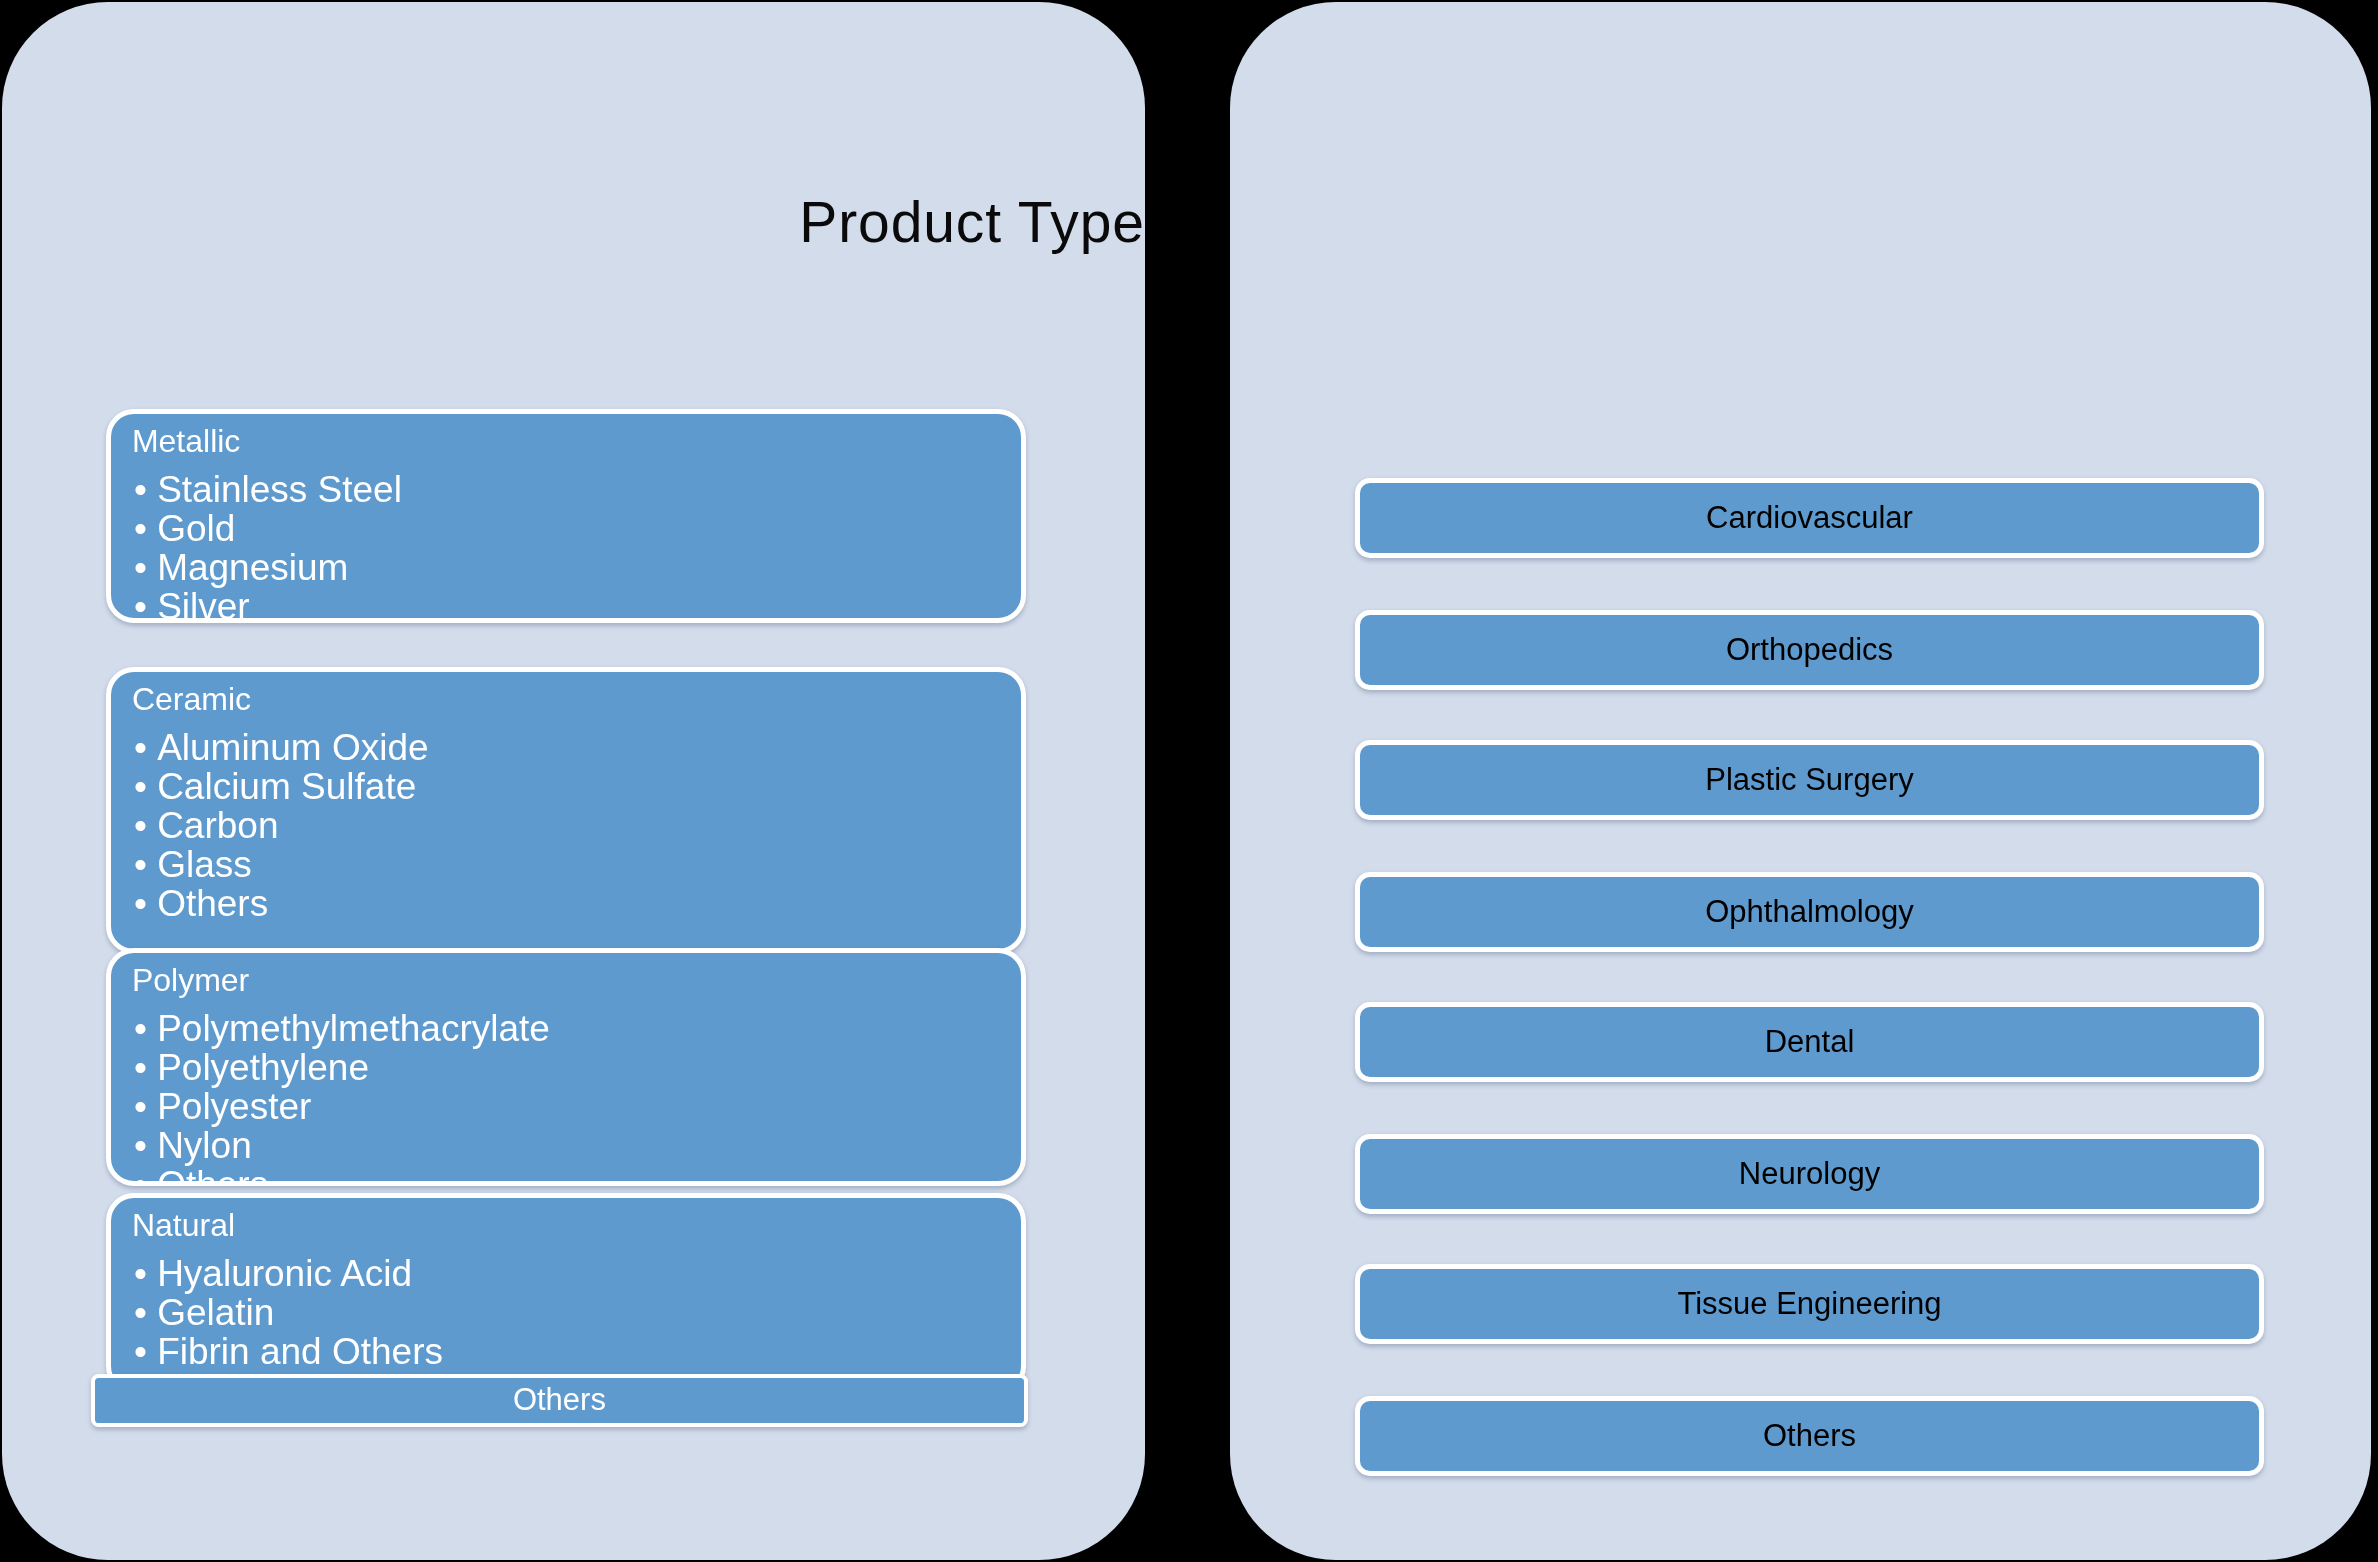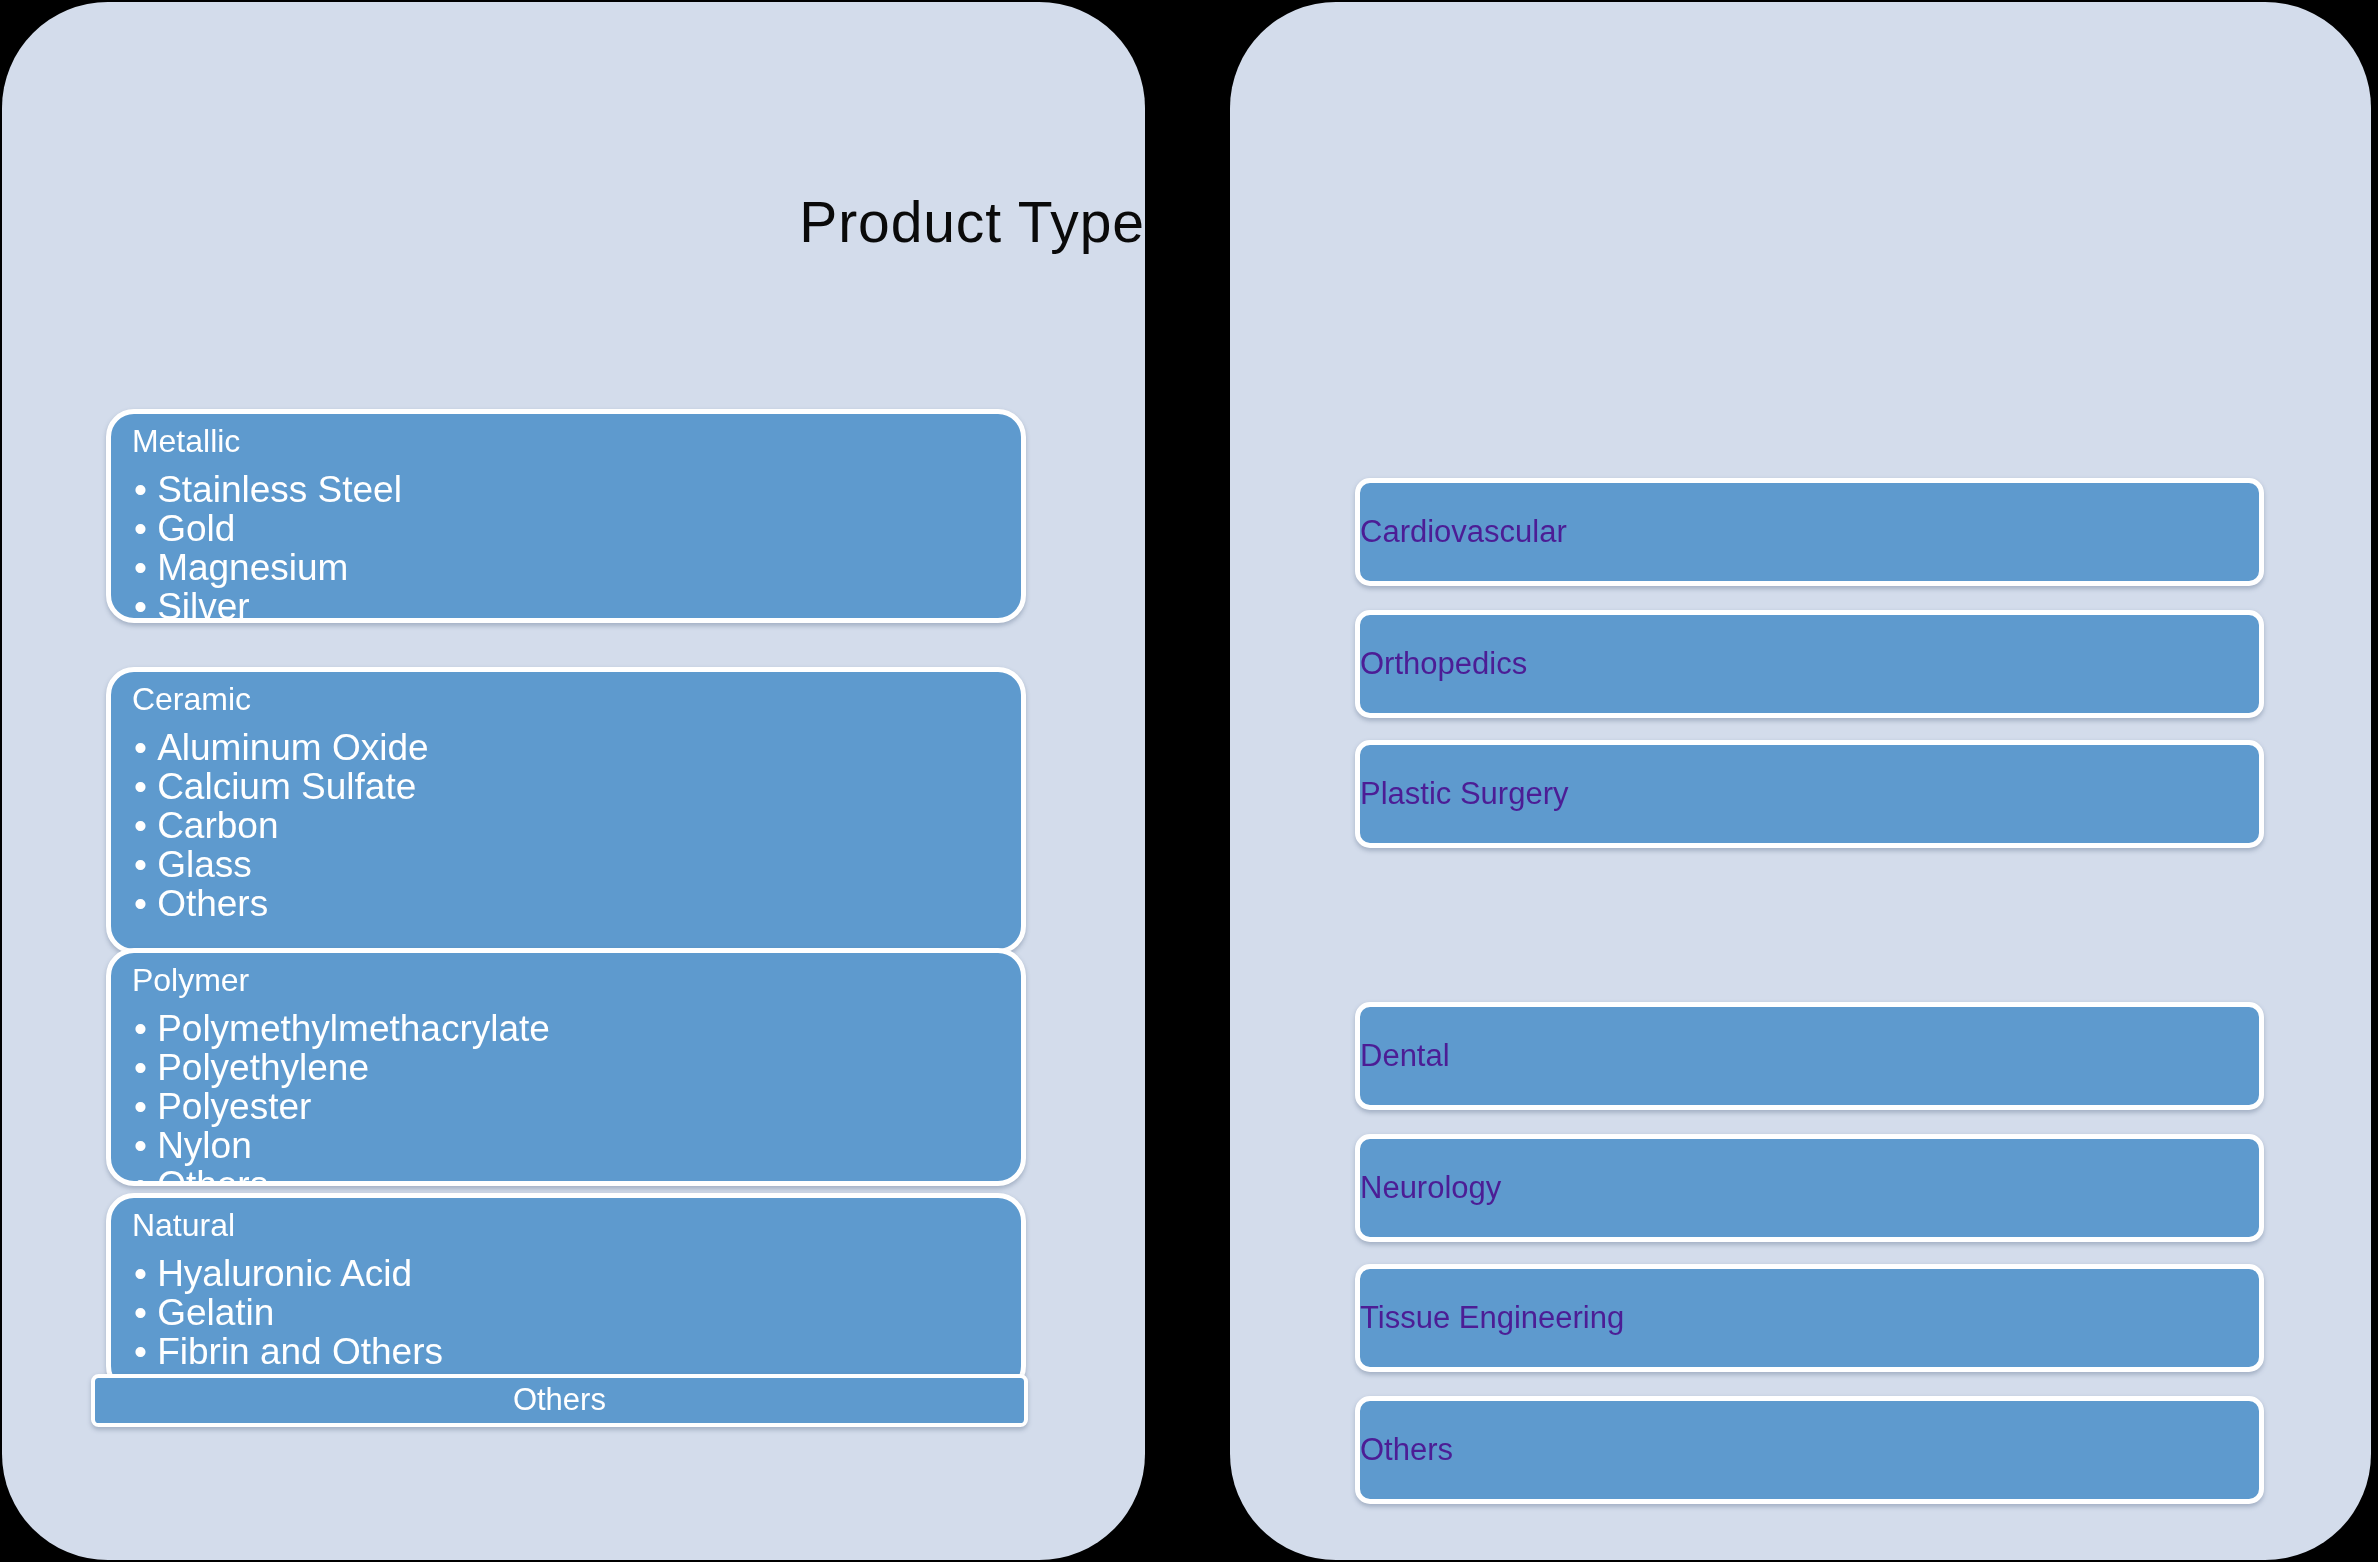--- a/index.html
+++ b/index.html
@@ -23,23 +23,23 @@
   .group ul{margin:9.5px 0 0 0;padding:0 0 0 23px;list-style:none;}
   .group li{font-size:37px;line-height:39px;font-weight:400;white-space:nowrap;}
   .group li::before{content:"\2022\00a0";}
   .others-bar{
     position:absolute;left:89px;top:1372px;width:937px;height:53px;box-sizing:border-box;
     background:#5e9ace;border:4.7px solid #fff;border-radius:7.6px;color:#fff;
     display:flex;align-items:center;justify-content:center;font-size:31px;
     box-shadow:0 2.8px 4.7px rgba(80,100,130,.35);
   }
   .app-box{
-    position:absolute;left:125px;width:909px;height:108px;box-sizing:border-box;
-    background:#5e9ace;border:5.7px solid #fff;border-radius:15px;color:#4c1d95;
-    display:flex;align-items:center;font-size:31px;
+    position:absolute;left:125px;width:909px;height:80px;box-sizing:border-box;
+    background:#5e9ace;border:5.7px solid #fff;border-radius:15px;color:#000000;
+    display:flex;align-items:center;justify-content:center;font-size:31px;
     box-shadow:0 2.8px 4.7px rgba(80,100,130,.35);
   }
 </style>
 </head>
 <body>
 
 <div class="canvas">
 
   <section class="panel" id="left-panel">
     <h1 class="panel-title">Product Type</h1>
@@ -95,20 +95,23 @@
 
     <div class="app-box" style="top:476px;">
       <span>Cardiovascular</span>
     </div>
     <div class="app-box" style="top:608px;">
       <span>Orthopedics</span>
     </div>
     <div class="app-box" style="top:738px;">
       <span>Plastic Surgery</span>
     </div>
+    <div class="app-box" style="top:870px;">
+      <span>Ophthalmology</span>
+    </div>
     <div class="app-box" style="top:1000px;">
       <span>Dental</span>
     </div>
     <div class="app-box" style="top:1132px;">
       <span>Neurology</span>
     </div>
     <div class="app-box" style="top:1262px;">
       <span>Tissue Engineering</span>
     </div>
     <div class="app-box" style="top:1394px;">

